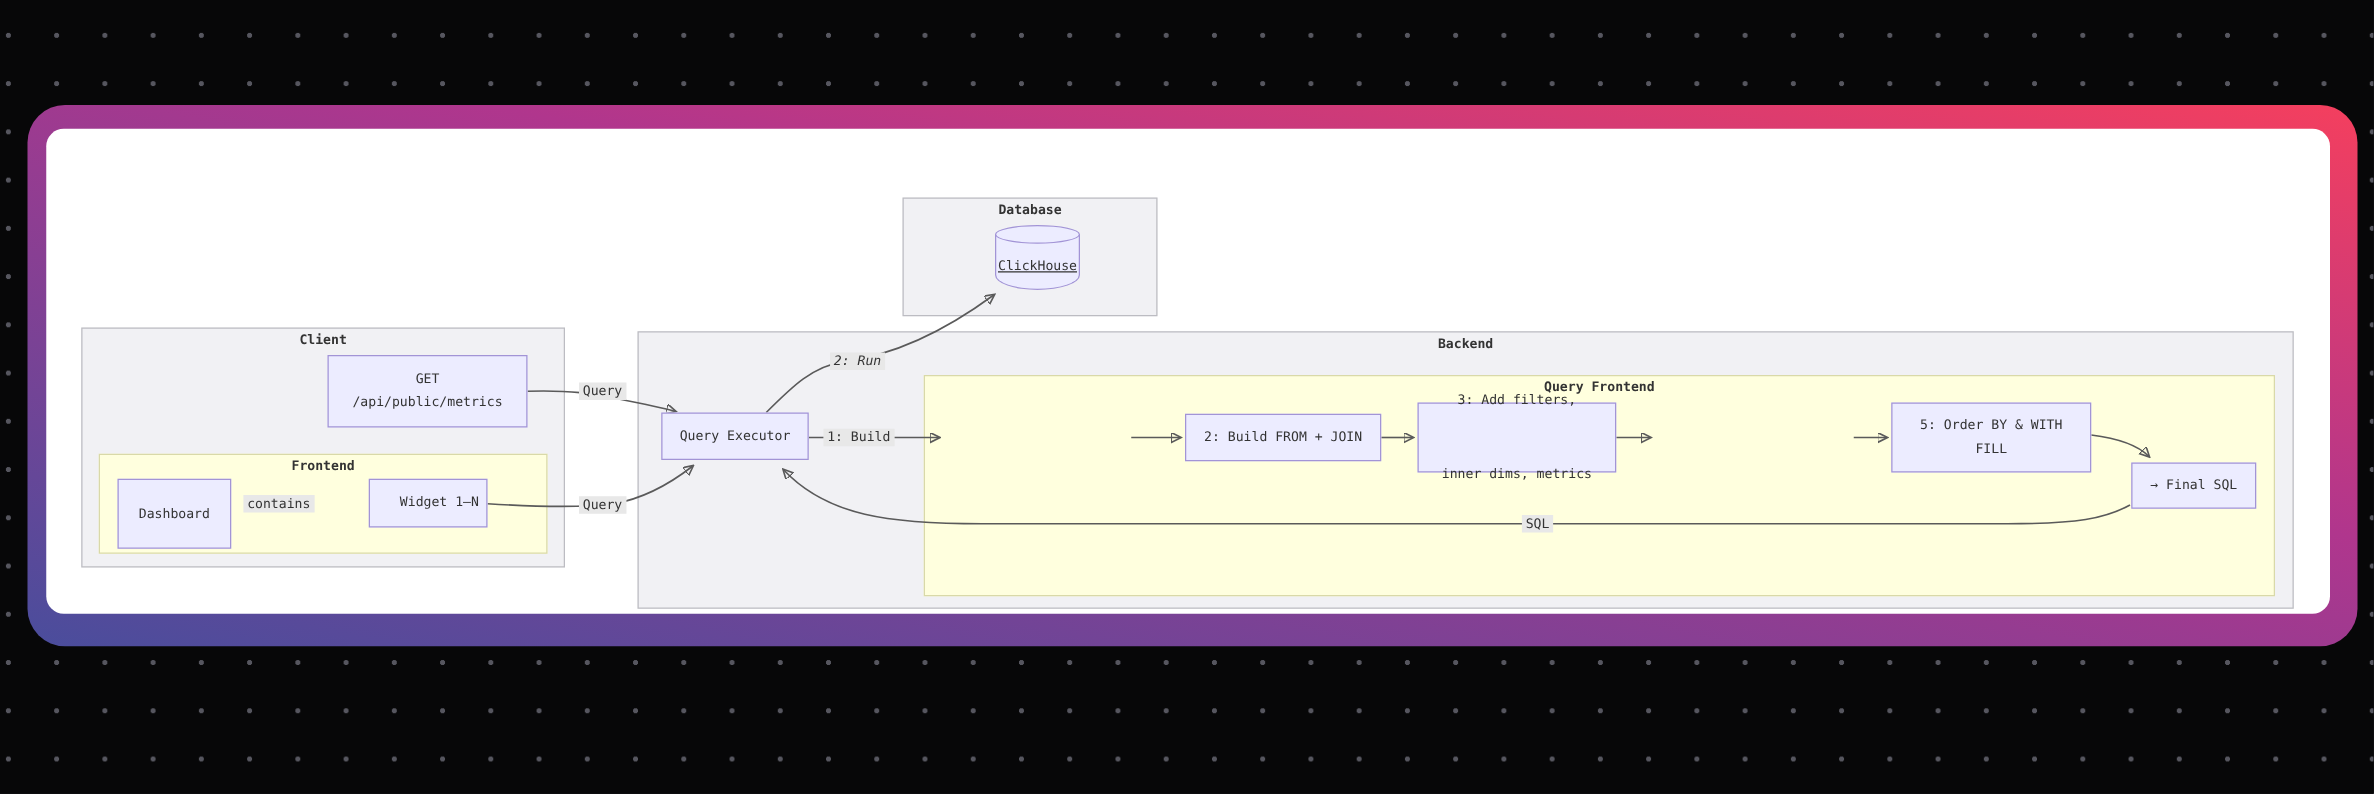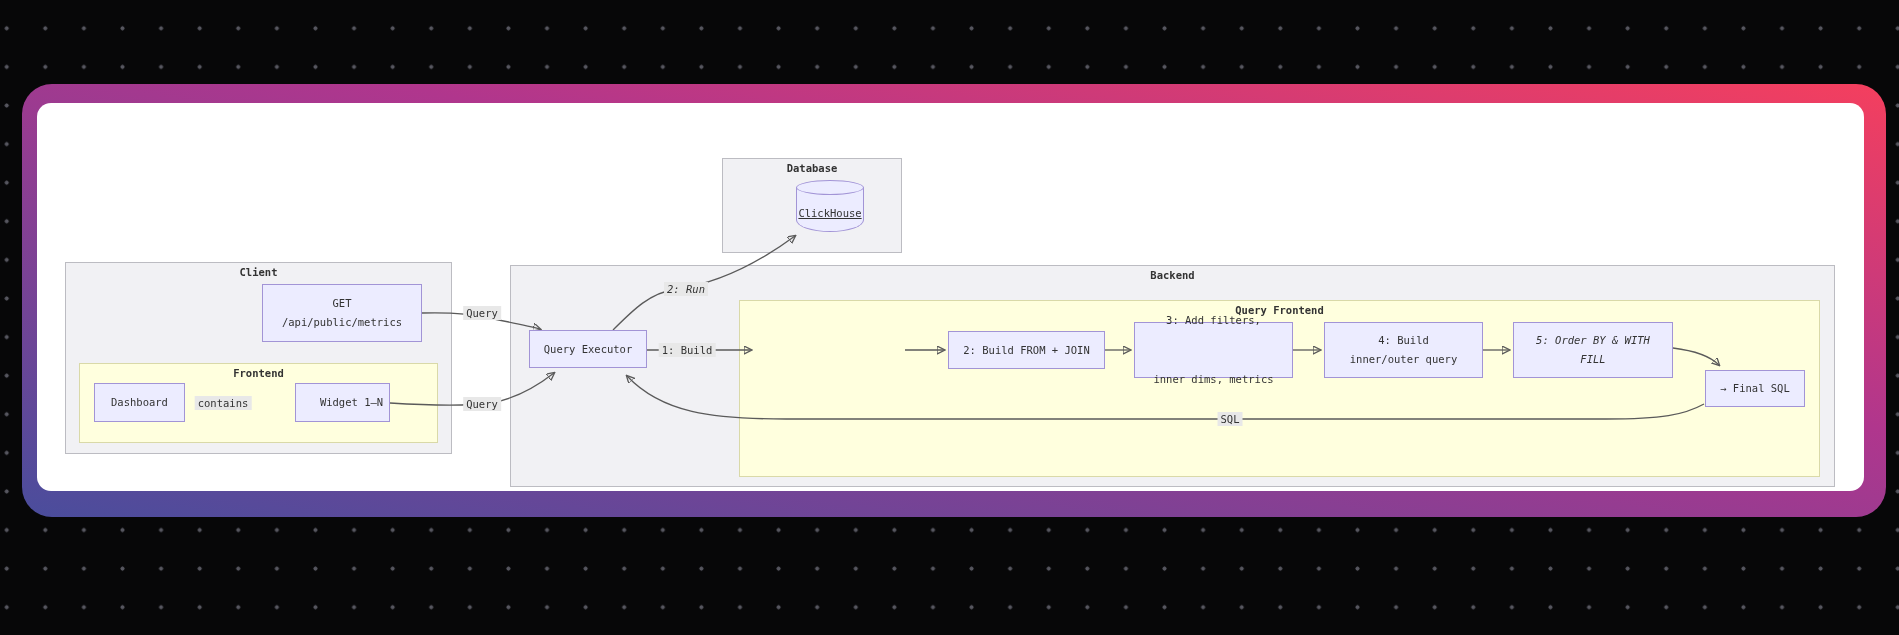--- a/index.html
+++ b/index.html
@@ -46,21 +46,21 @@
     </div>
     <div class="cluster yellow" style="left:739px;top:300px;width:1081px;height:177px;">
       <div class="cluster-title">Query Frontend</div>
     </div>
     <div class="cluster" style="left:65px;top:262px;width:387px;height:192px;">
       <div class="cluster-title">Client</div>
     </div>
     <div class="cluster yellow" style="left:79px;top:363px;width:359px;height:80px;">
       <div class="cluster-title">Frontend</div>
     </div>
-    <div class="cluster" style="left:722px;top:158px;width:180px;height:95px;">
+    <div class="cluster" style="left:722px;top:158px;width:204px;height:95px;">
       <div class="cluster-title">Database</div>
     </div>
 
     <svg class="edges" width="1899" height="635">
       <defs>
         <marker id="arr" markerWidth="9" markerHeight="9" refX="7" refY="4" orient="auto" markerUnits="userSpaceOnUse">
           <path d="M0,0 L8,4 L0,8 z" fill="#383838" stroke="none"></path>
         </marker>
       </defs>
       <path d="M 422 313 C 458 312 474 315 494 319 C 514 323 529 326 540 329" marker-end="url(#arr)"></path>
@@ -72,41 +72,37 @@
       <path d="M 1293 350 L 1320 350" marker-end="url(#arr)"></path>
       <path d="M 1483 350 L 1509 350" marker-end="url(#arr)"></path>
       <path d="M 1673 348 C 1697 351 1711 357 1719 365" marker-end="url(#arr)"></path>
       <path d="M 1704 404 C 1684 415 1662 419 1606 419 L 786 419 C 712 419 662 413 627 376" marker-end="url(#arr)"></path>
     </svg>
 
     <div class="node" style="left:262px;top:284px;width:160px;height:58px;">
       <span>GET</span>
       <span>/api/public/metrics</span>
     </div>
-    <div class="node" style="left:94px;top:383px;width:91px;height:39px;">
+    <div class="node" style="left:94px;top:383px;width:91px;height:56px;">
       <span>Dashboard</span>
     </div>
     <div class="node" style="left:295px;top:383px;width:95px;height:39px;padding-left:18px;">
       <span>Widget 1–N</span>
     </div>
     <div class="node" style="left:529px;top:330px;width:118px;height:38px;">
       <span>Query Executor</span>
     </div>
     <div class="node" style="left:948px;top:331px;width:157px;height:38px;">
       <span>2: Build FROM + JOIN</span>
     </div>
     <div class="node" style="left:1134px;top:322px;width:159px;height:56px;gap:40px;">
       <span>3: Add filters,</span>
       <span>inner dims, metrics</span>
     </div>
-    <div class="node" style="left:1324px;top:322px;width:159px;height:56px;">
-      <span>4: Build</span>
-      <span>inner/outer query</span>
-    </div>
-    <div class="node" style="left:1513px;top:322px;width:160px;height:56px;font-style:italic;">
+    <div class="node" style="left:1513px;top:322px;width:160px;height:56px;">
       <span>5: Order BY &amp; WITH</span>
       <span>FILL</span>
     </div>
     <div class="node" style="left:1705px;top:370px;width:100px;height:37px;">
       <span>→ Final SQL</span>
     </div>
 
     <div class="cyl-body" style="left:796px;top:187px;width:68px;height:45px;text-decoration:underline;">
       <span>ClickHouse</span>
     </div>

